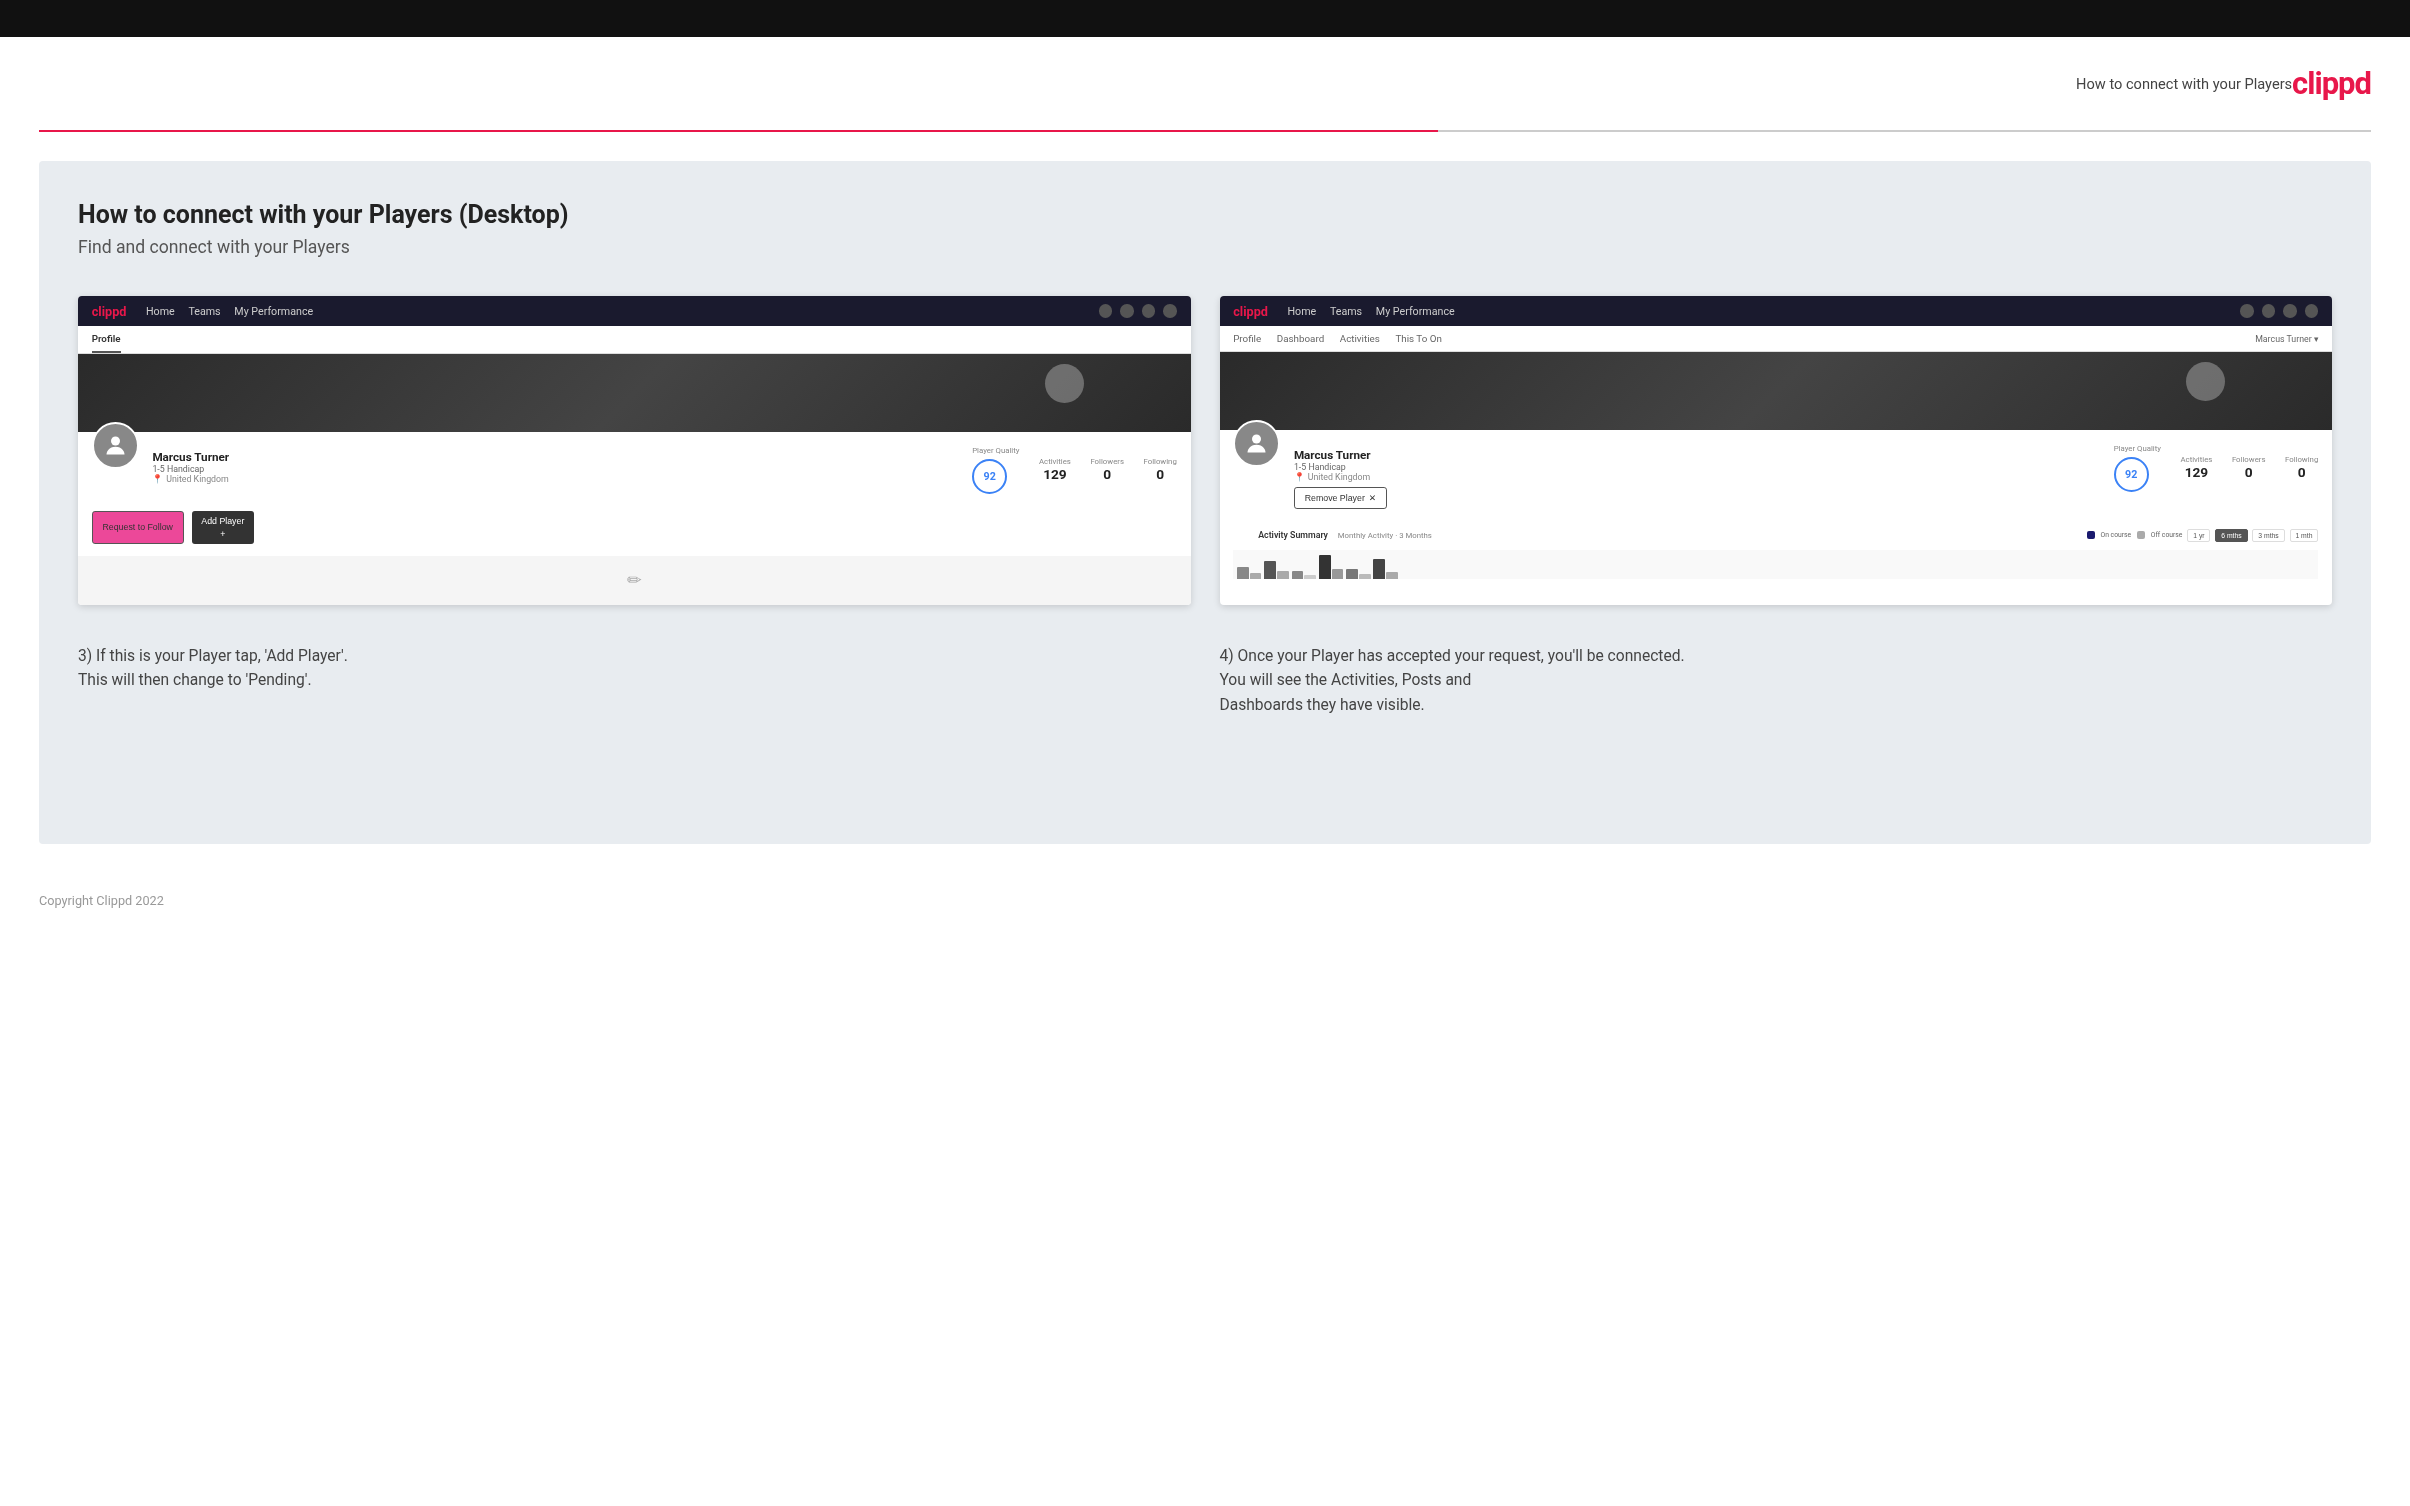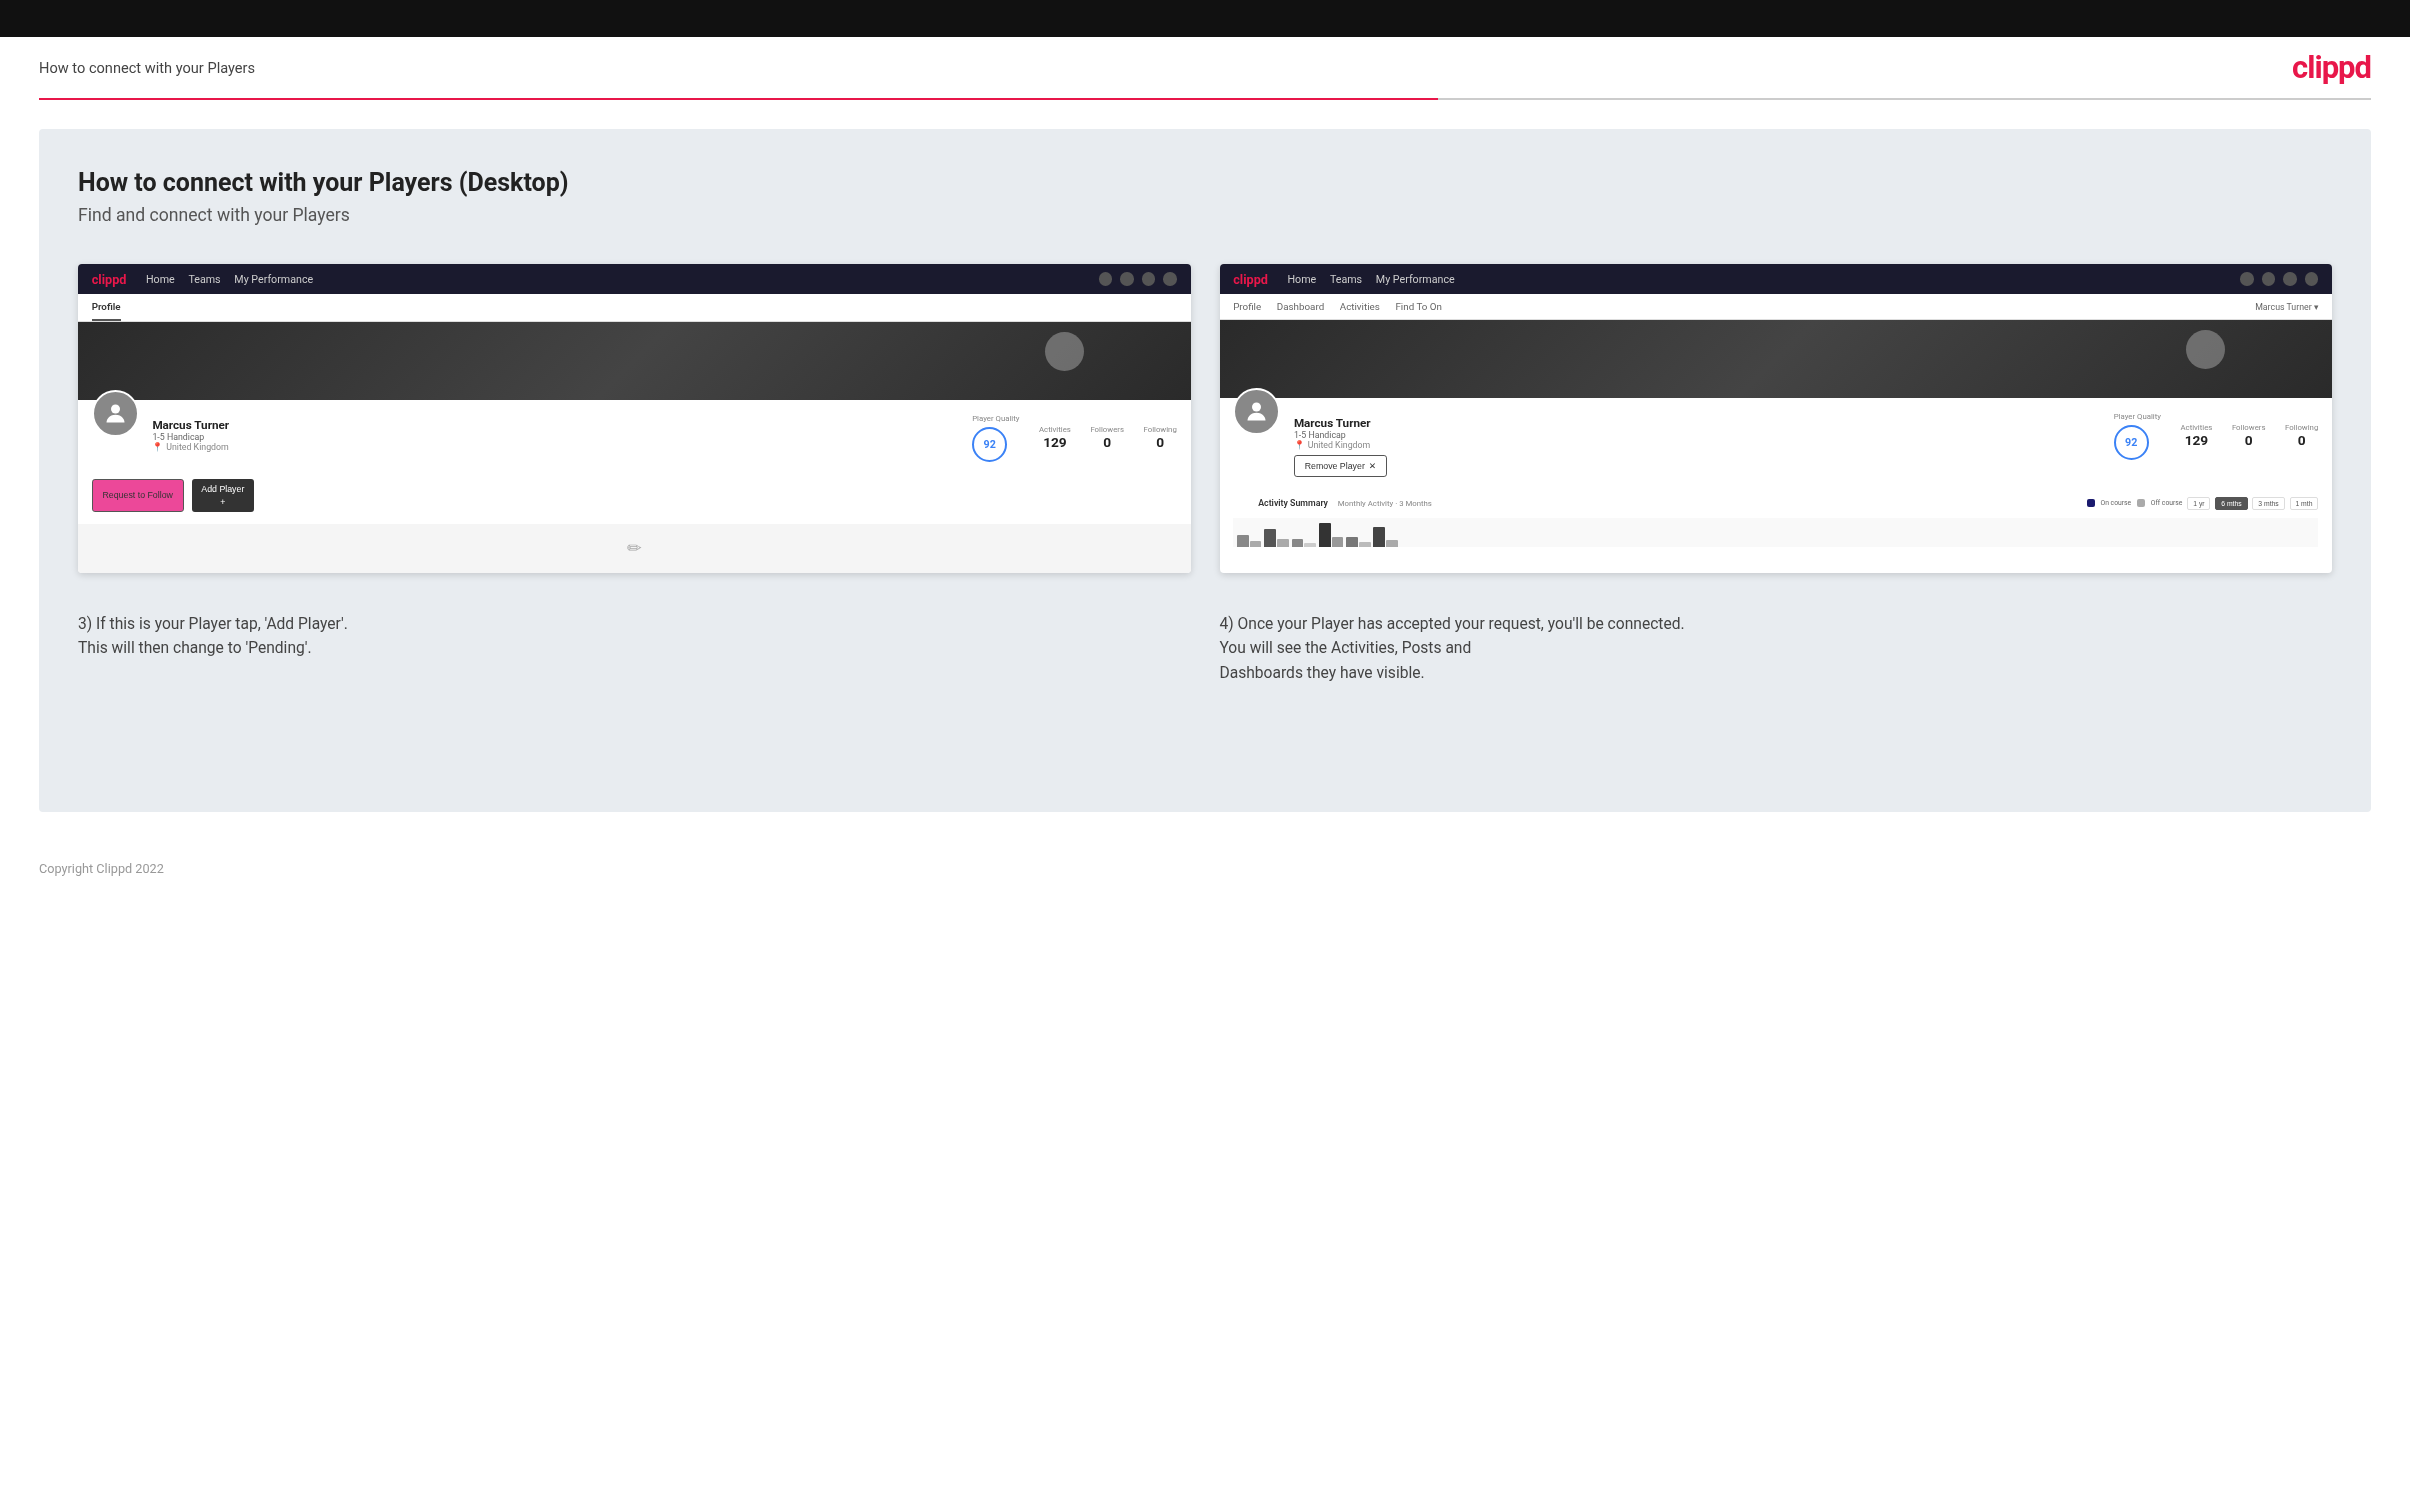--- a/index.html
+++ b/index.html
@@ -13,23 +13,22 @@
     .top-bar {
       background: #111;
       height: 37px;
       width: 100%;
     }
 
     
     .header {
       display: flex;
       align-items: center;
-      justify-content: space-between;
-      padding: 12px 39px;
-      gap: 40px;
+      justify-content: flex-end;
+      padding: 28px 39px;
     }
     .header-title {
       font-size: 14.6px;
       color: #444;
     }
     .logo {
       font-size: 31px;
       font-weight: 700;
       color: #e8174a;
       letter-spacing: -1px;
@@ -504,21 +503,21 @@
           <span class="app-nav-icon"></span>
           <span class="app-nav-icon"></span>
         </div>
       </div>
 
       <div class="app-tabs-right">
         <div class="app-tabs-right-links">
           <span class="app-tab">Profile</span>
           <span class="app-tab">Dashboard</span>
           <span class="app-tab">Activities</span>
-          <span class="app-tab">Find To On</span>
+          <span class="app-tab">This To On</span>
         </div>
         <div class="app-tabs-right-user">
           <span>Marcus Turner</span> ▾
         </div>
       </div>
 
       <div class="app-hero">
         <div class="app-hero-circle"></div>
       </div>
 

